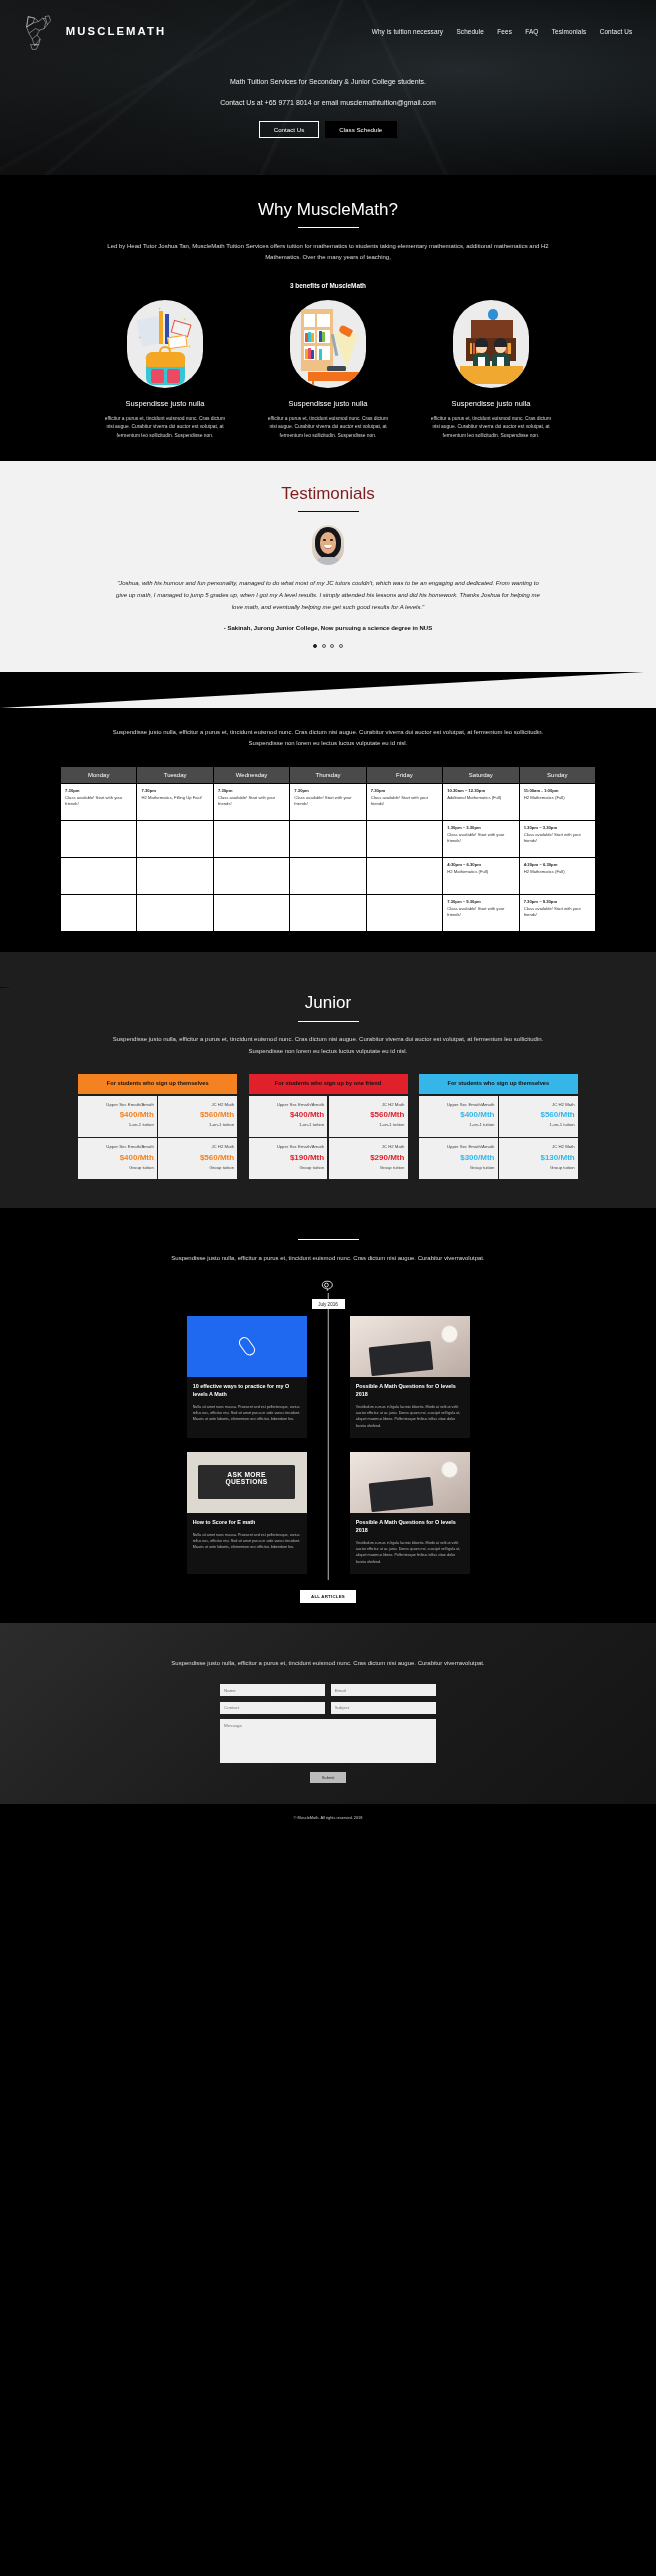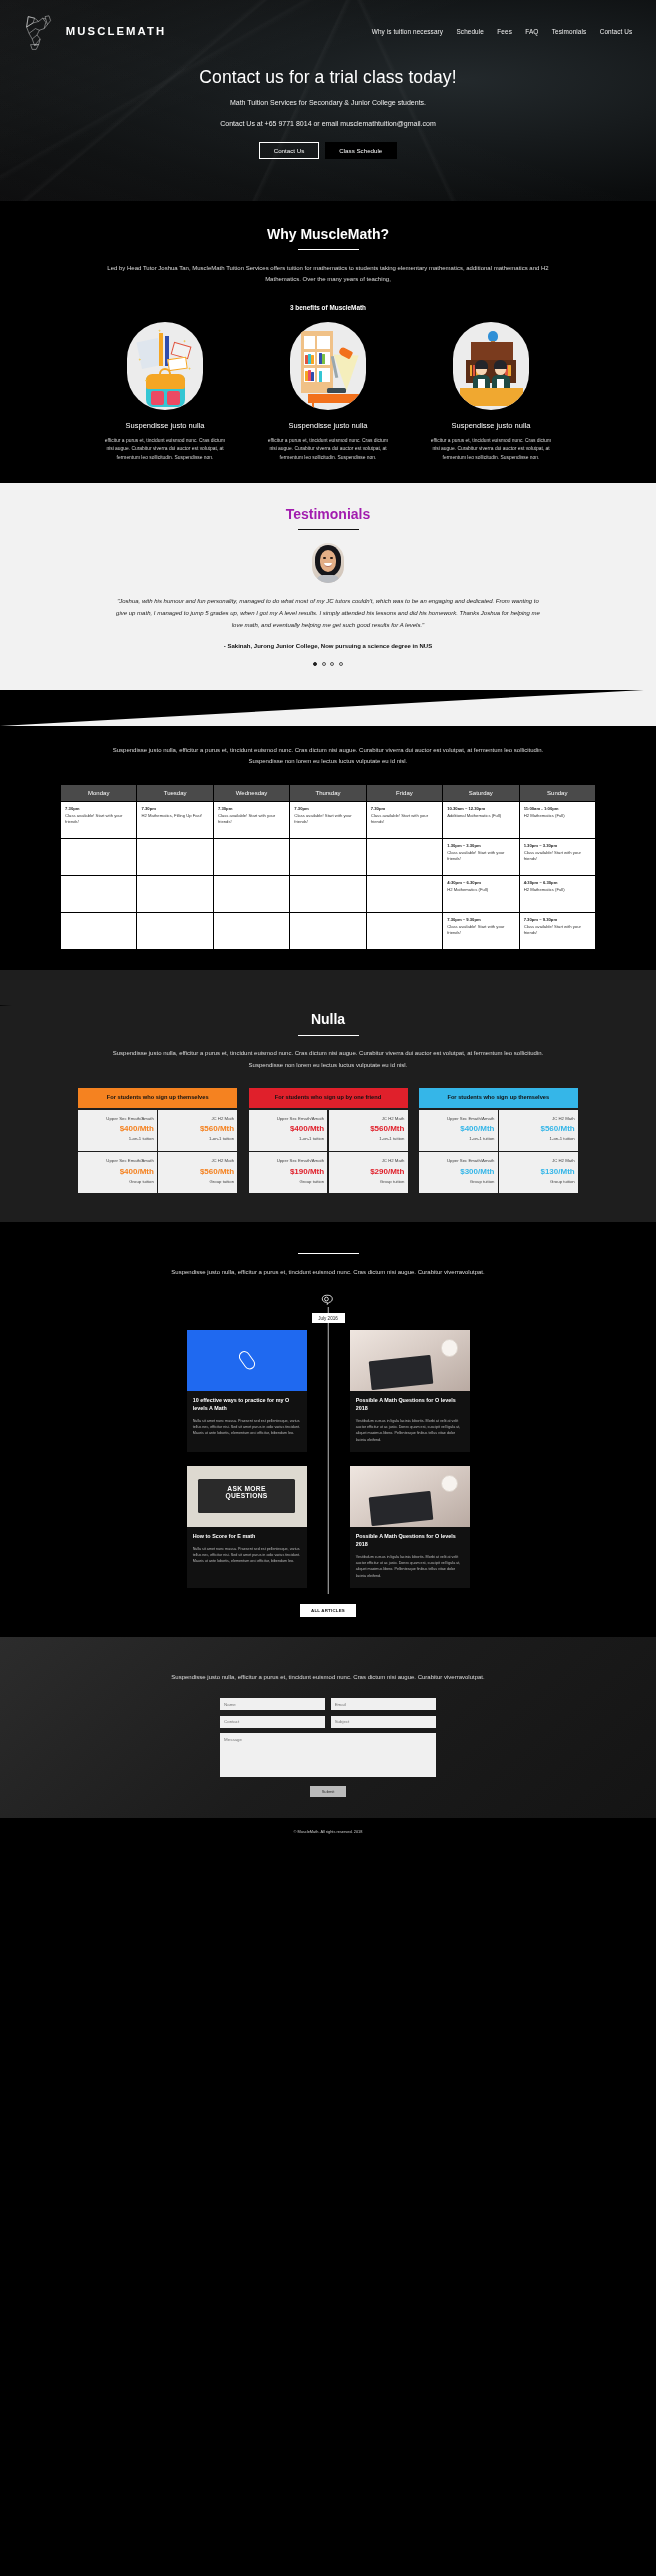--- a/index.html
+++ b/index.html
@@ -8,21 +8,21 @@
     font-family: "Liberation Sans", sans-serif;
     background: #000;
     color: #fff;
     overflow-x: hidden;
   }
   .wrap { width: 656px; position: relative; }
 
   
   .hero {
     position: relative;
-    height: 201px;
+    height: 175px;
     background:
       linear-gradient(160deg, rgba(255,255,255,.05) 0%, rgba(0,0,0,0) 40%),
       linear-gradient(20deg, rgba(255,255,255,.04) 0%, rgba(0,0,0,0) 55%),
       radial-gradient(ellipse at 70% 40%, #23292c 0%, #0b0d0e 70%, #050506 100%);
     overflow: hidden;
   }
   .hero::before {
     content:""; position:absolute; inset:0;
     background:
       linear-gradient(115deg, transparent 46%, rgba(255,255,255,.035) 46.3%, transparent 47%),
@@ -54,21 +54,21 @@
   .btn-outline {
     border: 0.5px solid #fff; background: transparent; color: #fff;
     padding: 4.1px 13.4px; font-size: 6.2px; cursor: pointer;
     font-family: inherit;
   }
   .btn-solid {
     border: 0.5px solid #000; background: #000; color: #fff;
     padding: 4.1px 13.4px; font-size: 6.2px; cursor: pointer;
     font-family: inherit;
   }
-  .sec-title { text-align: center; font-size: 14px; font-weight: 700; }
+  .sec-title { text-align: center; font-size: 17px; font-weight: 400; }
   .sec-rule { width: 61px; height: 0.5px; background: #fff; margin: 7.2px auto 0; }
   .sec-rule.dark { background: #111; }
   .sec-lead {
     max-width: 453px; margin: 13.4px auto 0; text-align: center;
     font-size: 6px; line-height: 1.85; color: #ddd; font-weight: 300;
   }
 
   
   .why { background: #000; padding: 25px 0 20.6px; }
   .benefits-title { text-align:center; font-size: 6.4px; font-weight: 700; margin: 18.5px 0 0; }
@@ -116,21 +116,21 @@
   .i3-hair { position:absolute; width:13.4px;height:9.3px;border-radius:6.2px 6.2px 0 0;background:#23252b;}
   .i3-body { position:absolute; width:17.5px;height:17.5px;border-radius:5.2px 5.2px 0 0;background:#1f4a44;}
   .i3-shirt{ position:absolute; width:7.2px;height:13.4px;background:#fff;}
 
   
   .testi {
     background: #f2f2f2; color: #111;
     padding: 23px 0 24px;
     position: relative;
   }
-  .testi .sec-title { color: #a21caf; }
+  .testi .sec-title { color: #7f1d1d; }
   .avatar {
     width: 32px; height: 40px; border-radius: 50%/42%;
     margin: 13.4px auto 0; overflow: hidden;
     background: linear-gradient(160deg,#e9e2da 0%, #d9cec3 60%, #cfc2b6 100%);
     position: relative;
   }
   .av-hair { position:absolute; left:3.1px; top:2.1px; width:26px; height:32px; border-radius:50%/45%; background:#16161a; }
   .av-face { position:absolute; left:7.7px; top:7.2px; width:16.5px; height:21.6px; border-radius:50%/48%; background:#e3ae86; }
   .av-eyeL { position:absolute; left:10.8px; top:14.4px; width:3.1px;height:1.5px;border-radius:1.5px;background:#2b1d16; }
   .av-eyeR { position:absolute; left:17.5px; top:14.4px; width:3.1px;height:1.5px;border-radius:1.5px;background:#2b1d16; }
@@ -273,21 +273,20 @@
       <nav class="nav">
         <a href="#">Why is tuition necessary</a>
         <a href="#">Schedule</a>
         <a href="#">Fees</a>
         <a href="#">FAQ</a>
         <a href="#">Tesimonials</a>
         <a href="#">Contact Us</a>
       </nav>
     </div>
     <div class="hero-body">
-      <h1>Contact us for a trial class today!</h1>
       <p>Math Tuition Services for Secondary &amp; Junior College students.</p>
       <p>Contact Us at +65 9771 8014  or email musclemathtuition@gmail.com</p>
       <div class="hero-buttons">
         <button class="btn-outline">Contact Us</button>
         <button class="btn-solid">Class Schedule</button>
       </div>
     </div>
   </section>
 
   <section class="why">
@@ -452,21 +451,21 @@
             <td><b>7.30pm – 9.30pm</b><span>Class available! Start with your friends!</span></td>
             <td><b>7.30pm – 9.30pm</b><span>Class available! Start with your friends!</span></td>
           </tr>
         </tbody>
     </table>
   </section>
 
   <div class="diag-up"></div>
 
   <section class="rates">
-    <h2 class="sec-title">Nulla</h2>
+    <h2 class="sec-title">Junior</h2>
     <div class="sec-rule"></div>
     <p class="sec-lead">Suspendisse justo nulla, efficitur a purus et, tincidunt euismod nunc. Cras dictum nisi augue. Curabitur viverra dui auctor est volutpat, at fermentum leo sollicitudin. Suspendisse non lorem eu lectus luctus vulputate eu id nisl.</p>
     <div class="rate-cards">
         <div class="rate-card">
           <div class="rate-head" style="background: rgb(245, 130, 32);">For students who sign up themselves</div>
           <div class="rate-grid">
             <div class="rate-cell">
               <div class="sub">Upper Sec Emath/Amath</div>
               <div class="price" style="color: rgb(245, 130, 32);">$400/Mth</div>
               <div class="note">1-on-1 tuition</div>

